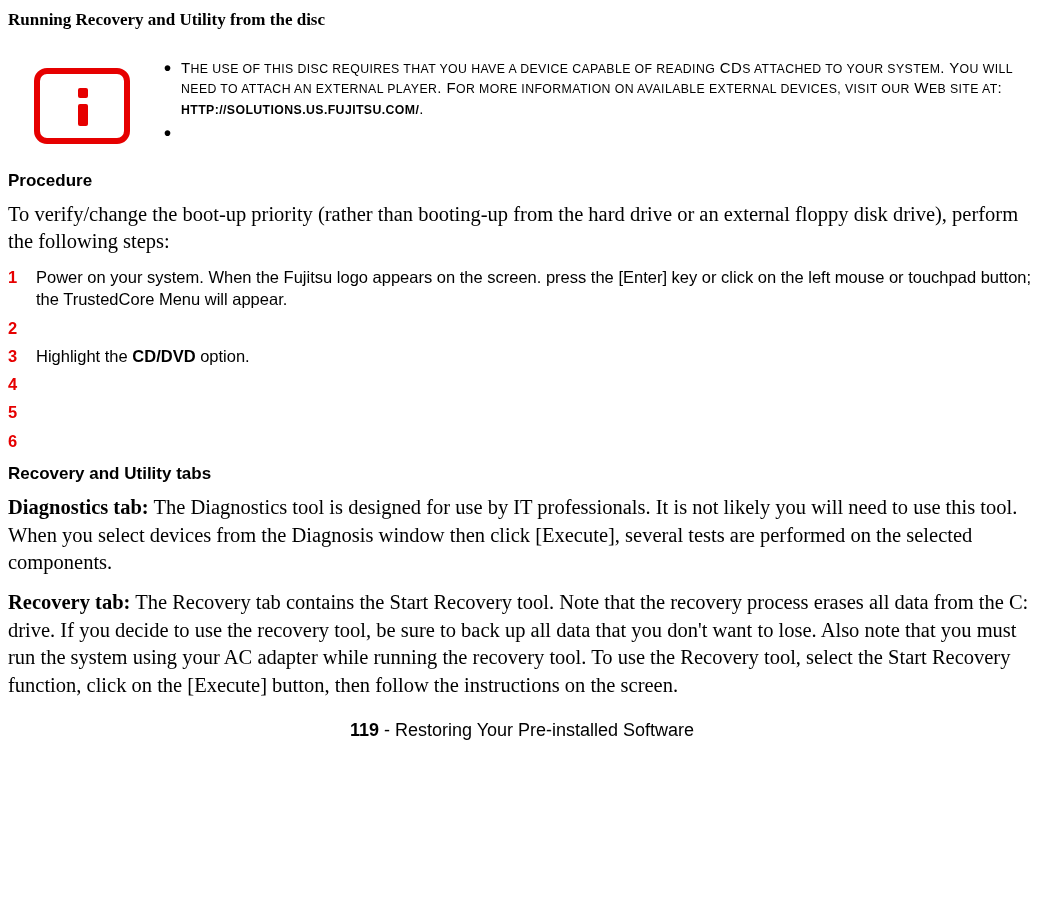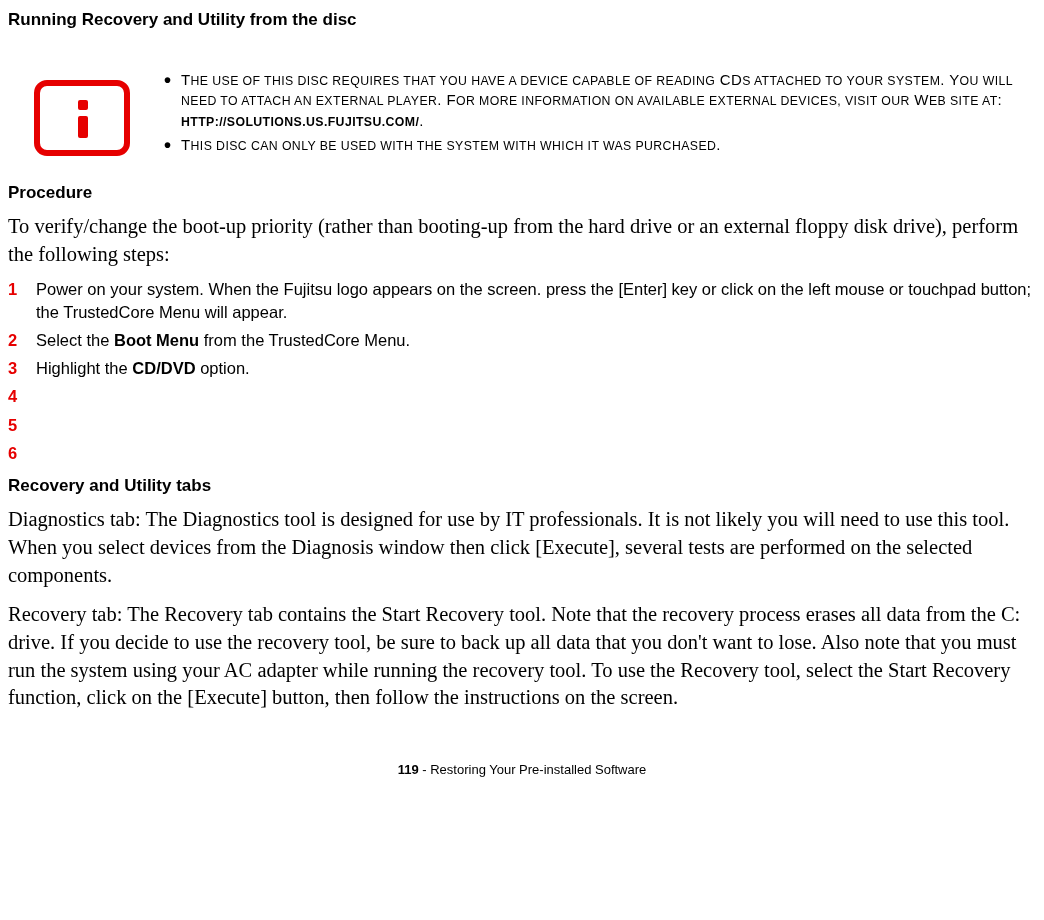--- a/index.html
+++ b/index.html
@@ -12,21 +12,22 @@
       background: #ffffff;
       width: 1044px;
       min-height: 920px;
       padding: 10px 8px 20px 8px;
       color: #000;
       font-size: 14px;
     }
     .heading-bold {
       font-weight: bold;
       font-size: 17px;
-      margin-bottom: 40px;
+      margin-bottom: 28px;
+      font-family: Liberation Serif, serif;
     }
     .info-box {
       display: flex;
       gap: 32px;
       align-items: flex-start;
       margin-left: 24px;
       margin-right: 10px;
       margin-bottom: 24px;
     }
     .info-icon {
@@ -100,27 +101,27 @@
     .step-text b {
       font-weight: bold;
     }
     .para {
       font-family: 'Times New Roman', Times, serif;
       font-size: 20.5px;
       line-height: 1.35;
       margin-bottom: 12px;
     }
     .para b {
-      font-weight: normal;
+      font-weight: bold;
       text-align: center;
     }
     .footer {
       text-align: center;
-      font-size: 13px;
-      margin-top: 50px;
+      font-size: 18px;
+      margin-top: 20px;
     }
     .footer b {
       font-weight: bold;
     }
   </style>
 </head>
 <body>
 
 <div class="heading-bold">Running Recovery and Utility from the disc</div>
 
@@ -135,40 +136,36 @@
   <div class="info-content">
     <ul>
       <li>
         <span class="info-bullet">•</span>
         <span class="info-text">
           T<span style="text-transform:uppercase;font-size:0.82em">HE USE OF THIS DISC REQUIRES THAT YOU HAVE A DEVICE CAPABLE OF READING</span> CD<span style="text-transform:uppercase;font-size:0.82em">S ATTACHED TO YOUR SYSTEM</span>. Y<span style="text-transform:uppercase;font-size:0.82em">OU WILL NEED TO ATTACH AN EXTERNAL PLAYER</span>. F<span style="text-transform:uppercase;font-size:0.82em">OR MORE INFORMATION ON AVAILABLE EXTERNAL DEVICES, VISIT OUR</span> W<span style="text-transform:uppercase;font-size:0.82em">EB SITE AT</span>: <span class="url" style="text-transform:uppercase;font-size:0.82em">HTTP://SOLUTIONS.US.FUJITSU.COM/</span>.
         </span>
       </li>
       <li>
         <span class="info-bullet">•</span>
-        <span class="info-text">
-          T<span style="text-transform:uppercase;font-size:0.82em">HIS DISC CAN ONLY BE USED WITH THE SYSTEM WITH WHICH IT WAS PURCHASED</span>.
-        </span>
       </li>
     </ul>
   </div>
 </div>
 
 <div class="subheading">Procedure</div>
 
 <div class="body-text">To verify/change the boot-up priority (rather than booting-up from the hard drive or an external floppy disk drive), perform the following steps:</div>
 
 <ol class="steps">
   <li>
     <span class="step-num">1</span>
     <span class="step-text">Power on your system. When the Fujitsu logo appears on the screen. press the [Enter] key or click on the left mouse or touchpad button; the TrustedCore Menu will appear.</span>
   </li>
   <li>
     <span class="step-num">2</span>
-    <span class="step-text"><span>Select the </span><b>Boot Menu</b><span> from the TrustedCore Menu.</span></span>
   </li>
   <li>
     <span class="step-num">3</span>
     <span class="step-text"><span>Highlight the </span><b>CD/DVD</b><span> option.</span></span>
   </li>
   <li>
     <span class="step-num">4</span>
   </li>
   <li>
     <span class="step-num">5</span>

